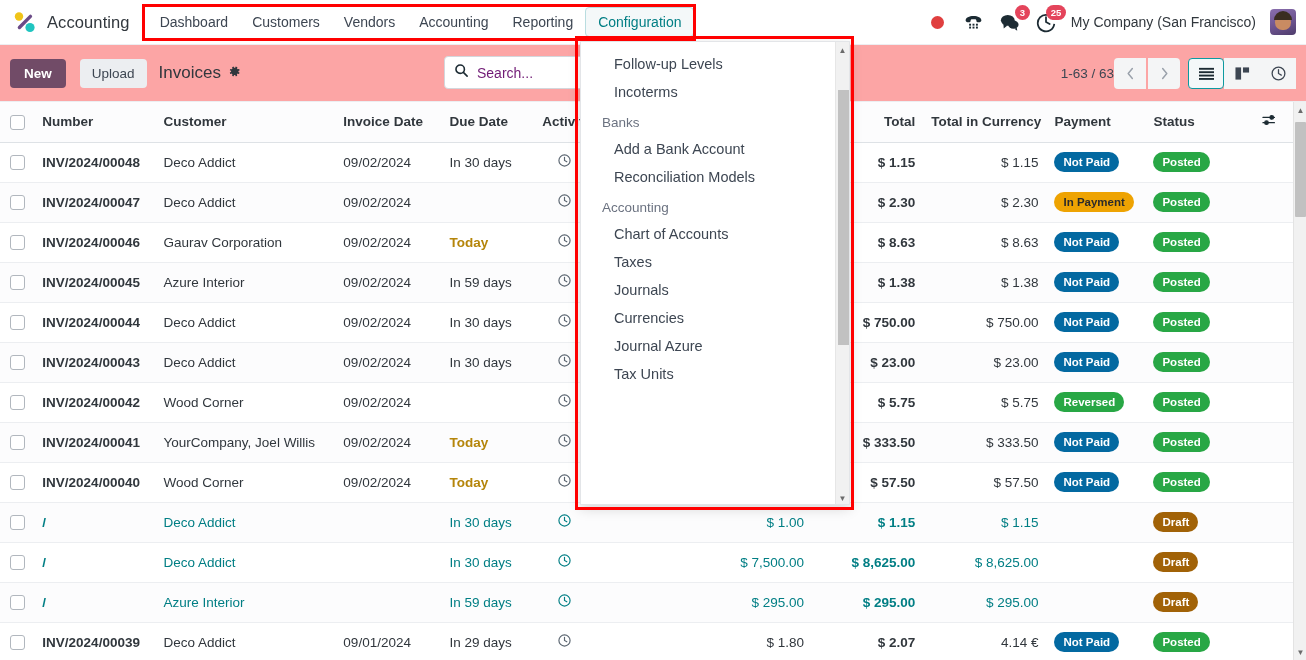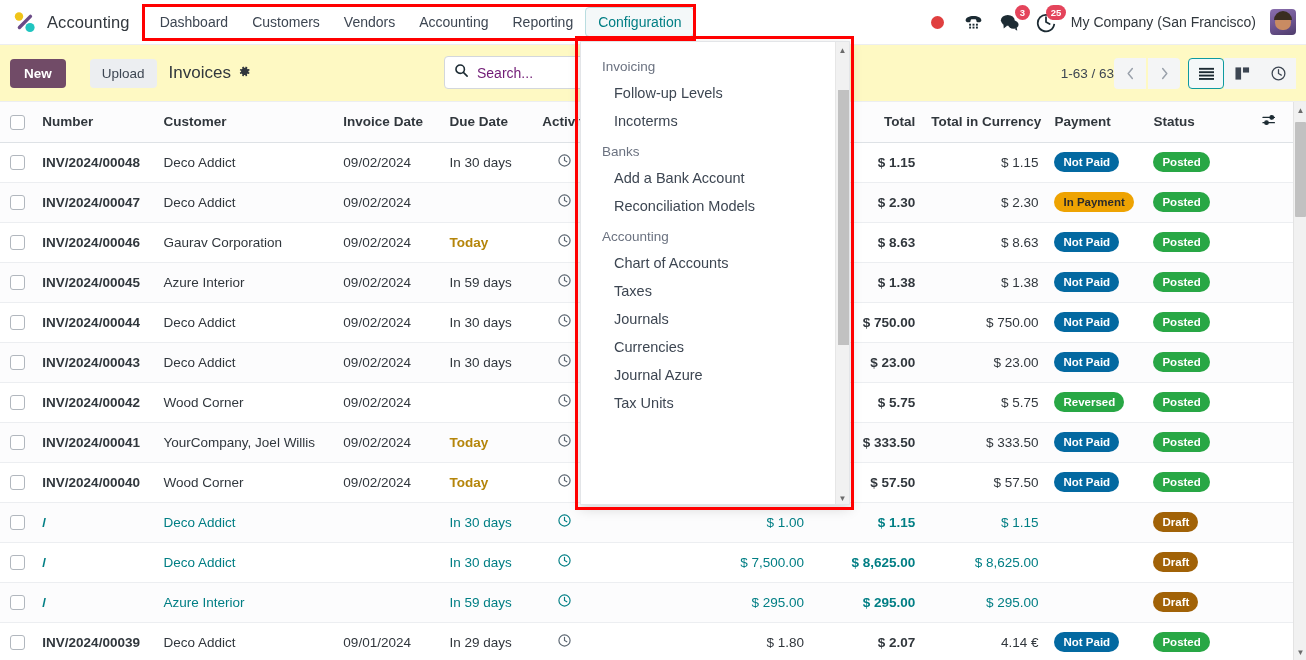--- a/index.html
+++ b/index.html
@@ -55,30 +55,30 @@
     border-radius: 50% 50% 45% 45%; background: #c98b62;
   }
   .avatar::before {
     content: ""; position: absolute; left: 4px; top: 2px; width: 18px; height: 9px;
     border-radius: 9px 9px 0 0; background: #3a2d20; z-index: 2;
   }
 
   
   .cp {
     position: absolute; top: 45px; left: 0; width: 1306px; height: 57px;
-    background: #fef9c3; display: flex; align-items: center; padding: 0 10px;
+    background: #fca5a5; display: flex; align-items: center; padding: 0 10px;
     border-bottom: 1px solid #eceef1;
   }
   .btn-new {
     background: #714b67; color: #fff; font-size: 13.5px; font-weight: bold;
     padding: 7px 14px; border-radius: 4px; border: none; cursor: pointer;
   }
   .btn-upload {
     background: #eceef1; color: #3d4652; font-size: 13.5px;
-    padding: 7px 12px; border-radius: 4px; border: none; margin-left: 24px; cursor: pointer;
+    padding: 7px 12px; border-radius: 4px; border: none; margin-left: 14px; cursor: pointer;
   }
   .breadcrumb { font-size: 17px; color: #31373d; margin-left: 12px; display: flex; align-items: center; gap: 7px; }
   .gear { font-size: 12px; color: #31373d; cursor: pointer; }
 
   .searchbar {
     position: absolute; left: 444px; top: 56px; width: 404px; height: 33px;
     border: 1px solid #d3d7dc; border-radius: 4px; background: #fff;
     display: flex; align-items: center; padding: 0 9px; gap: 8px;
   }
   .search-input-txt { font-size: 14px; color: #701a75; }
@@ -553,21 +553,20 @@
   </div>
 
   <div class="page-scroll">
     <span class="sb-arrow up">▲</span>
     <span class="thumb"></span>
     <span class="sb-arrow down">▼</span>
   </div>
 
   <div class="dropdown">
     <div class="dd-inner" id="dd-inner">
-        <div class="dd-section">Invoicing</div>
         <div class="dd-item">Follow-up Levels</div>
         <div class="dd-item">Incoterms</div>
         <div class="dd-section">Banks</div>
         <div class="dd-item">Add a Bank Account</div>
         <div class="dd-item">Reconciliation Models</div>
         <div class="dd-section">Accounting</div>
         <div class="dd-item">Chart of Accounts</div>
         <div class="dd-item">Taxes</div>
         <div class="dd-item">Journals</div>
         <div class="dd-item">Currencies</div>

